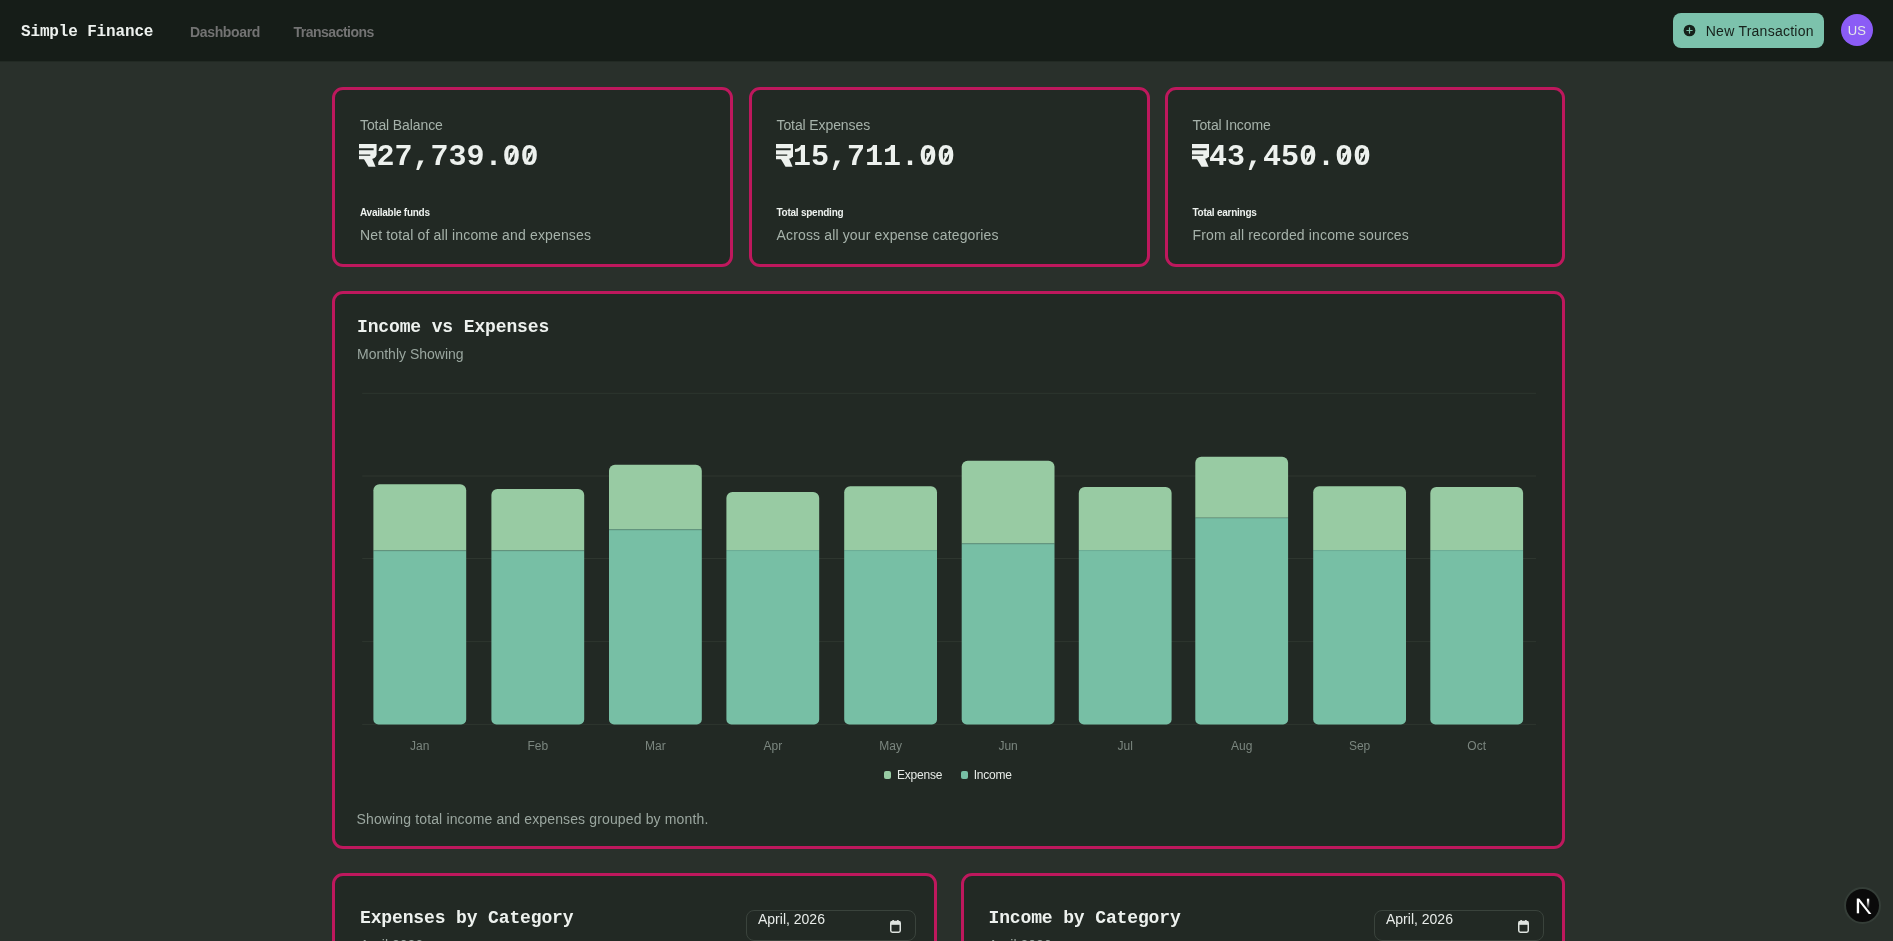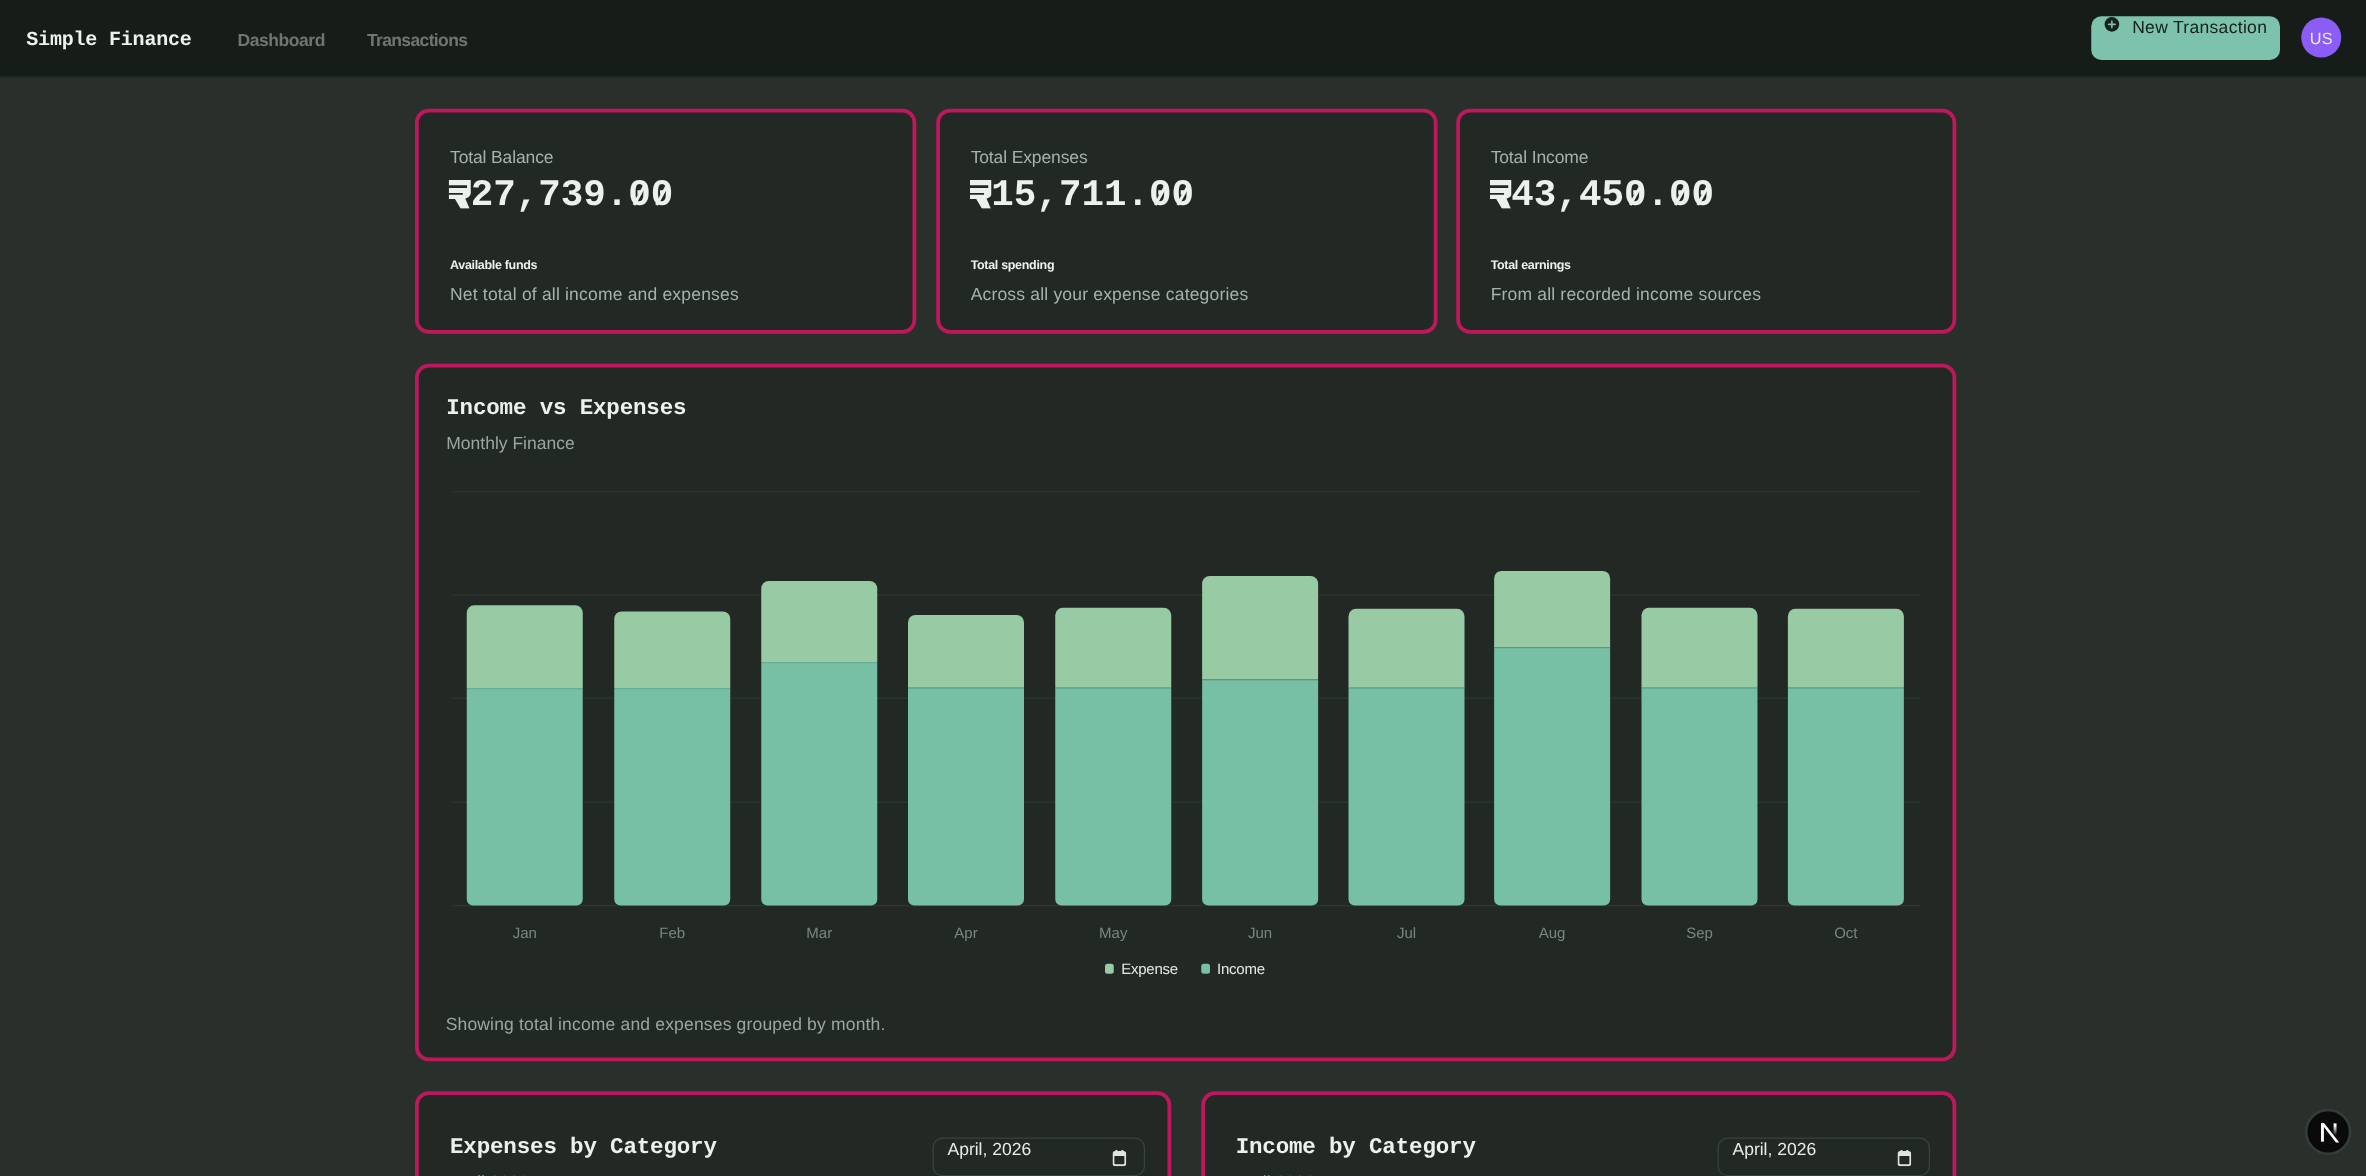--- a/index.html
+++ b/index.html
@@ -4,21 +4,21 @@
 * { margin:0; padding:0; box-sizing:border-box; }
 html,body { width:1893px; height:941px; overflow:hidden; background:#29302b;
   font-family:"Liberation Sans", sans-serif; -webkit-font-smoothing:antialiased; }
 body { transform:translateZ(0); }
 header { position:absolute; left:0; top:0; width:1893px; height:62px; background:#161d18;
   border-bottom:1px solid #222a24; }
 .logo { position:absolute; left:21px; top:23px; font-family:"Liberation Mono",monospace;
   font-weight:700; font-size:16px; letter-spacing:-0.15px; color:#edf1ee; }
 .navlink { position:absolute; top:21.5px; font-size:14px; line-height:21px; font-weight:700; color:#737373; letter-spacing:-0.35px;}
 .btn { position:absolute; left:1673px; top:13px; width:151px; height:35px; background:#7cc2ac;
-  border-radius:8px; display:flex; justify-content:center; gap:9.5px;
+  border-radius:8px; display:flex; align-items:center; justify-content:center; gap:9.5px;
   color:#16211b; font-size:14px; font-weight:500; letter-spacing:-0.1px; }
 .avatar { position:absolute; left:1841px; top:14px; width:32px; height:32px; border-radius:50%;
   background:#8b5cf6; color:#e6ebe7; font-size:13px; font-weight:500; display:flex; align-items:center; justify-content:center; letter-spacing:0.2px;}
 .card { position:absolute; background:#222924; border:3px solid #be185d; border-radius:11px; }
 .s-label { position:absolute; left:25px; top:24.6px; font-size:14px; line-height:20px; color:#a6b2aa; letter-spacing:-0.1px; }
 .s-amt { position:absolute; left:24px; top:50.3px; font-size:30px; font-weight:700; color:#edf1ee;
   font-family:"Liberation Mono",monospace; letter-spacing:0px; display:flex; align-items:flex-start;}
 .s-amt svg { margin-top:4px; }
 .s-bold { position:absolute; left:25px; top:112px; font-size:10px; line-height:21px; font-weight:700; color:#edf1ee; letter-spacing:-0.25px;}
 .s-sub { position:absolute; left:25px; top:135px; font-size:14px; line-height:21px; color:#a6b2aa; letter-spacing:0.15px; }
@@ -90,21 +90,21 @@
       <line x1="136.2" y1="74" x2="145.2" y2="57.5" stroke="#edf1ee" stroke-width="2.4"></line>
       <line x1="172.2" y1="74" x2="181.2" y2="57.5" stroke="#edf1ee" stroke-width="2.4"></line>
       <line x1="190.2" y1="74" x2="199.2" y2="57.5" stroke="#edf1ee" stroke-width="2.4"></line>
     </svg>
   <div class="s-bold">Total earnings</div>
   <div class="s-sub">From all recorded income sources</div>
 </div>
 
 <div class="card" style="left:332px; top:291px; width:1233px; height:558px;"></div>
 <div class="ct" style="position:absolute; left:357px; top:316.9px;">Income vs Expenses</div>
-<div class="sm" style="position:absolute; left:357px; top:343.9px; color:#9aa69f;">Monthly Finance</div>
+<div class="sm" style="position:absolute; left:357px; top:343.9px; color:#9aa69f;">Monthly Showing</div>
 <svg style="position:absolute; left:0; top:0;" width="1893" height="941" viewBox="0 0 1893 941">
 <line x1="362.2" y1="393.3" x2="1536.1" y2="393.3" stroke="#2e362f" stroke-width="1"></line>
 <line x1="362.2" y1="476.0" x2="1536.1" y2="476.0" stroke="#2e362f" stroke-width="1"></line>
 <line x1="362.2" y1="558.5" x2="1536.1" y2="558.5" stroke="#2e362f" stroke-width="1"></line>
 <line x1="362.2" y1="641.6" x2="1536.1" y2="641.6" stroke="#2e362f" stroke-width="1"></line>
 <line x1="362.2" y1="724.4" x2="1536.1" y2="724.4" stroke="#2e362f" stroke-width="1"></line>
 <path d="M373.4 490.2a6 6 0 0 1 6 -6h80.8a6 6 0 0 1 6 6v60.2h-92.8Z" fill="#98cba3"></path>
 <path d="M373.4 550.4h92.8v169.0a5 5 0 0 1 -5 5h-82.8a5 5 0 0 1 -5 -5Z" fill="#77bfa5"></path>
 <line x1="373.4" y1="550.9" x2="466.2" y2="550.9" stroke="#000" stroke-opacity="0.10" stroke-width="1"></line>
 <path d="M491.4 495.1a6 6 0 0 1 6 -6h80.8a6 6 0 0 1 6 6v55.3h-92.8Z" fill="#98cba3"></path>

